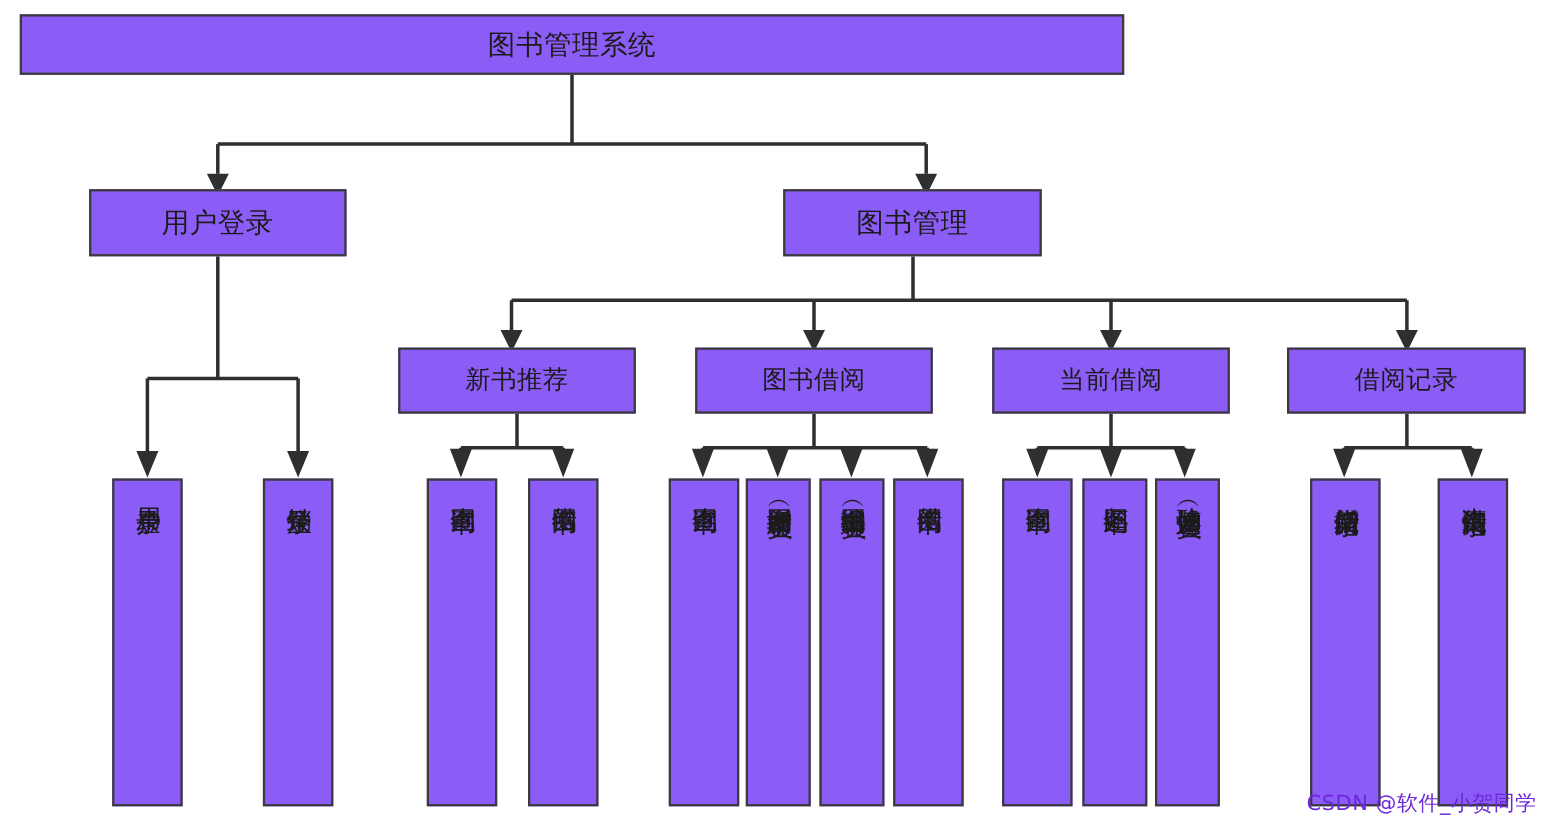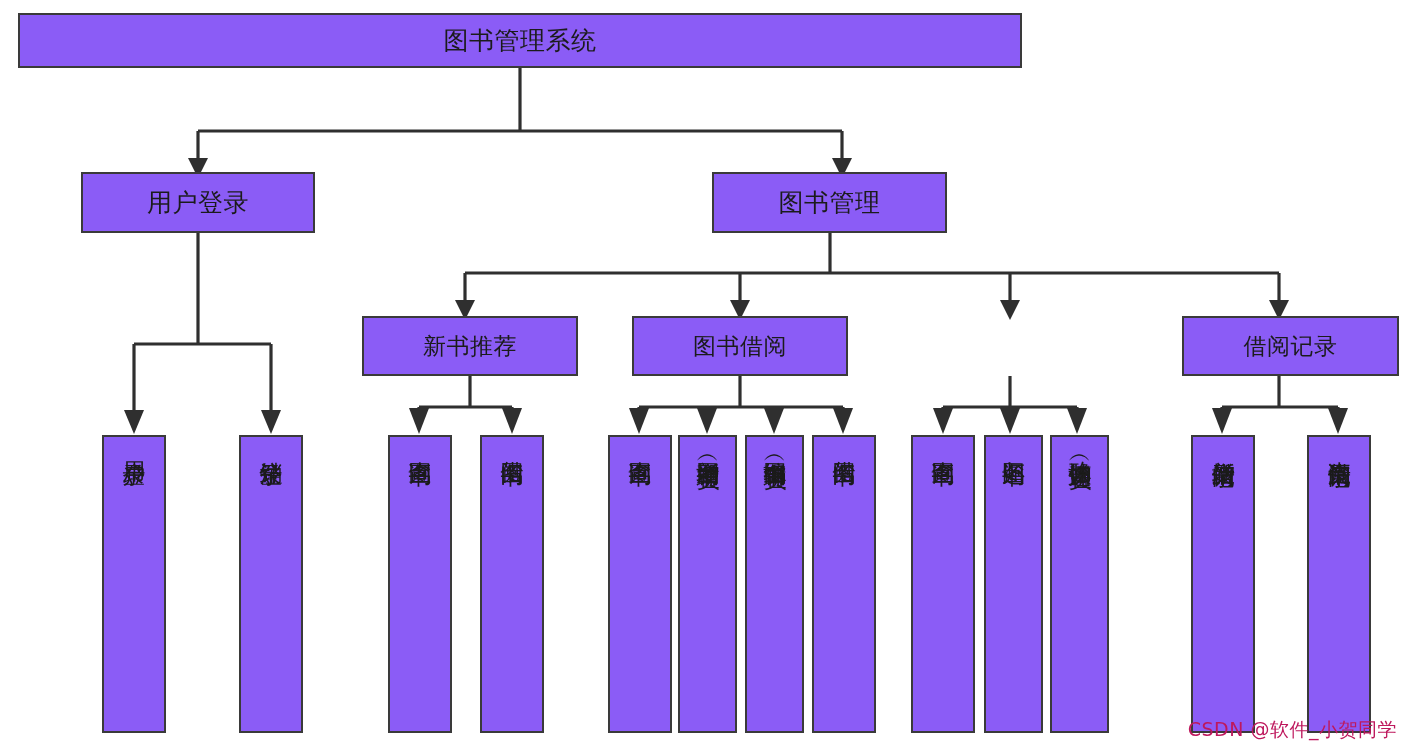--- a/index.html
+++ b/index.html
@@ -59,21 +59,21 @@
     color: #1b1b1b;
   }
   .leaf-tall .leaf-label {
     line-height: 1.12;
   }
   .watermark {
     position: absolute;
     right: 8px;
     bottom: 4px;
     font-size: 19px;
-    color: #be185d;
+    color: #6d28d9;
     letter-spacing: 0.5px;
     z-index: 3;
     white-space: nowrap;
   }
 </style>
 </head>
 <body>
 
 <div id="canvas">
 
@@ -168,22 +168,25 @@
   </div>
 
   <div class="node node-t3" style="left:362px; top:316px; width:216px; height:60px;">
     <span>新书推荐</span>
   </div>
 
   <div class="node node-t3" style="left:632px; top:316px; width:216px; height:60px;justify-content:center;">
     <span>图书借阅</span>
   </div>
 
-
-  <div class="node node-t3" style="left:1170px; top:316px; width:217px; height:60px;margin-left:12px;">
+  <div class="node node-t3" style="left:902px; top:316px; width:216px; height:60px;">
+    <span>当前借阅</span>
+  </div>
+
+  <div class="node node-t3" style="left:1170px; top:316px; width:217px; height:60px;">
     <span>借阅记录</span>
   </div>
 
   <div class="node leaf" style="left:102px; top:435px; width:64px; height:298px;">
     <span class="leaf-label">用户登录</span>
   </div>
 
   <div class="node leaf" style="left:239px; top:435px; width:64px; height:298px;">
     <span class="leaf-label">注销登录</span>
   </div>

